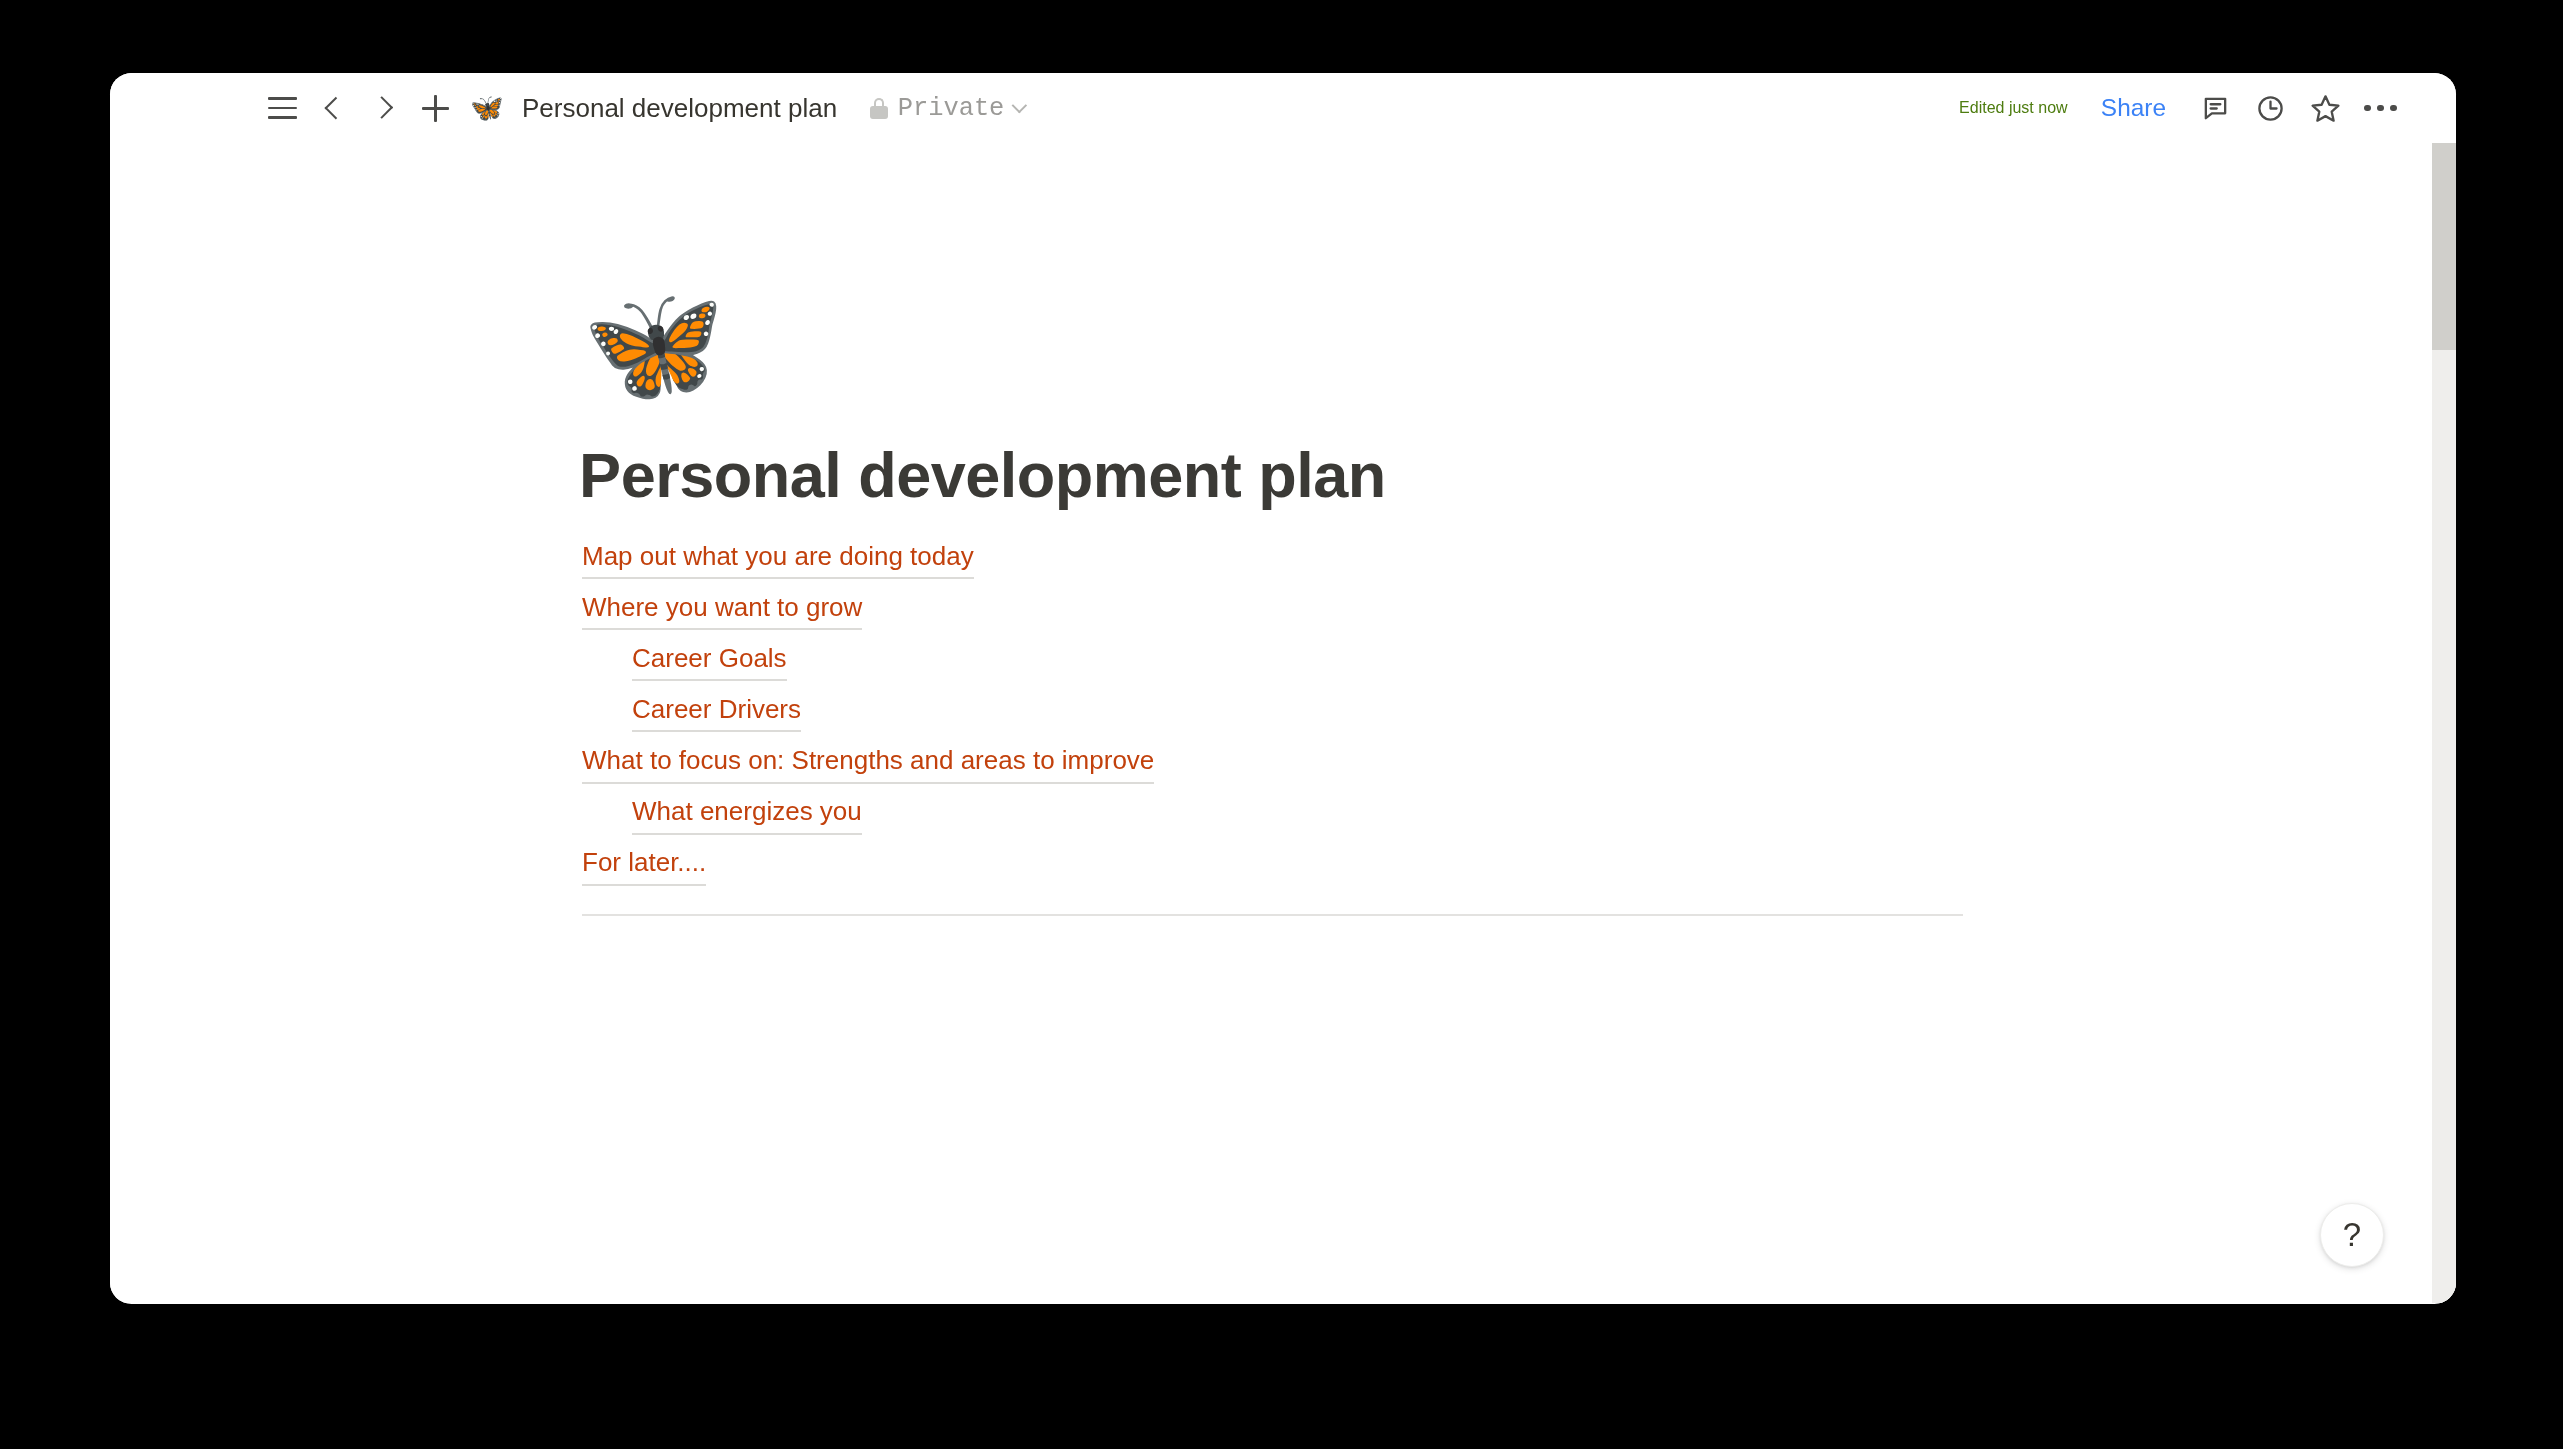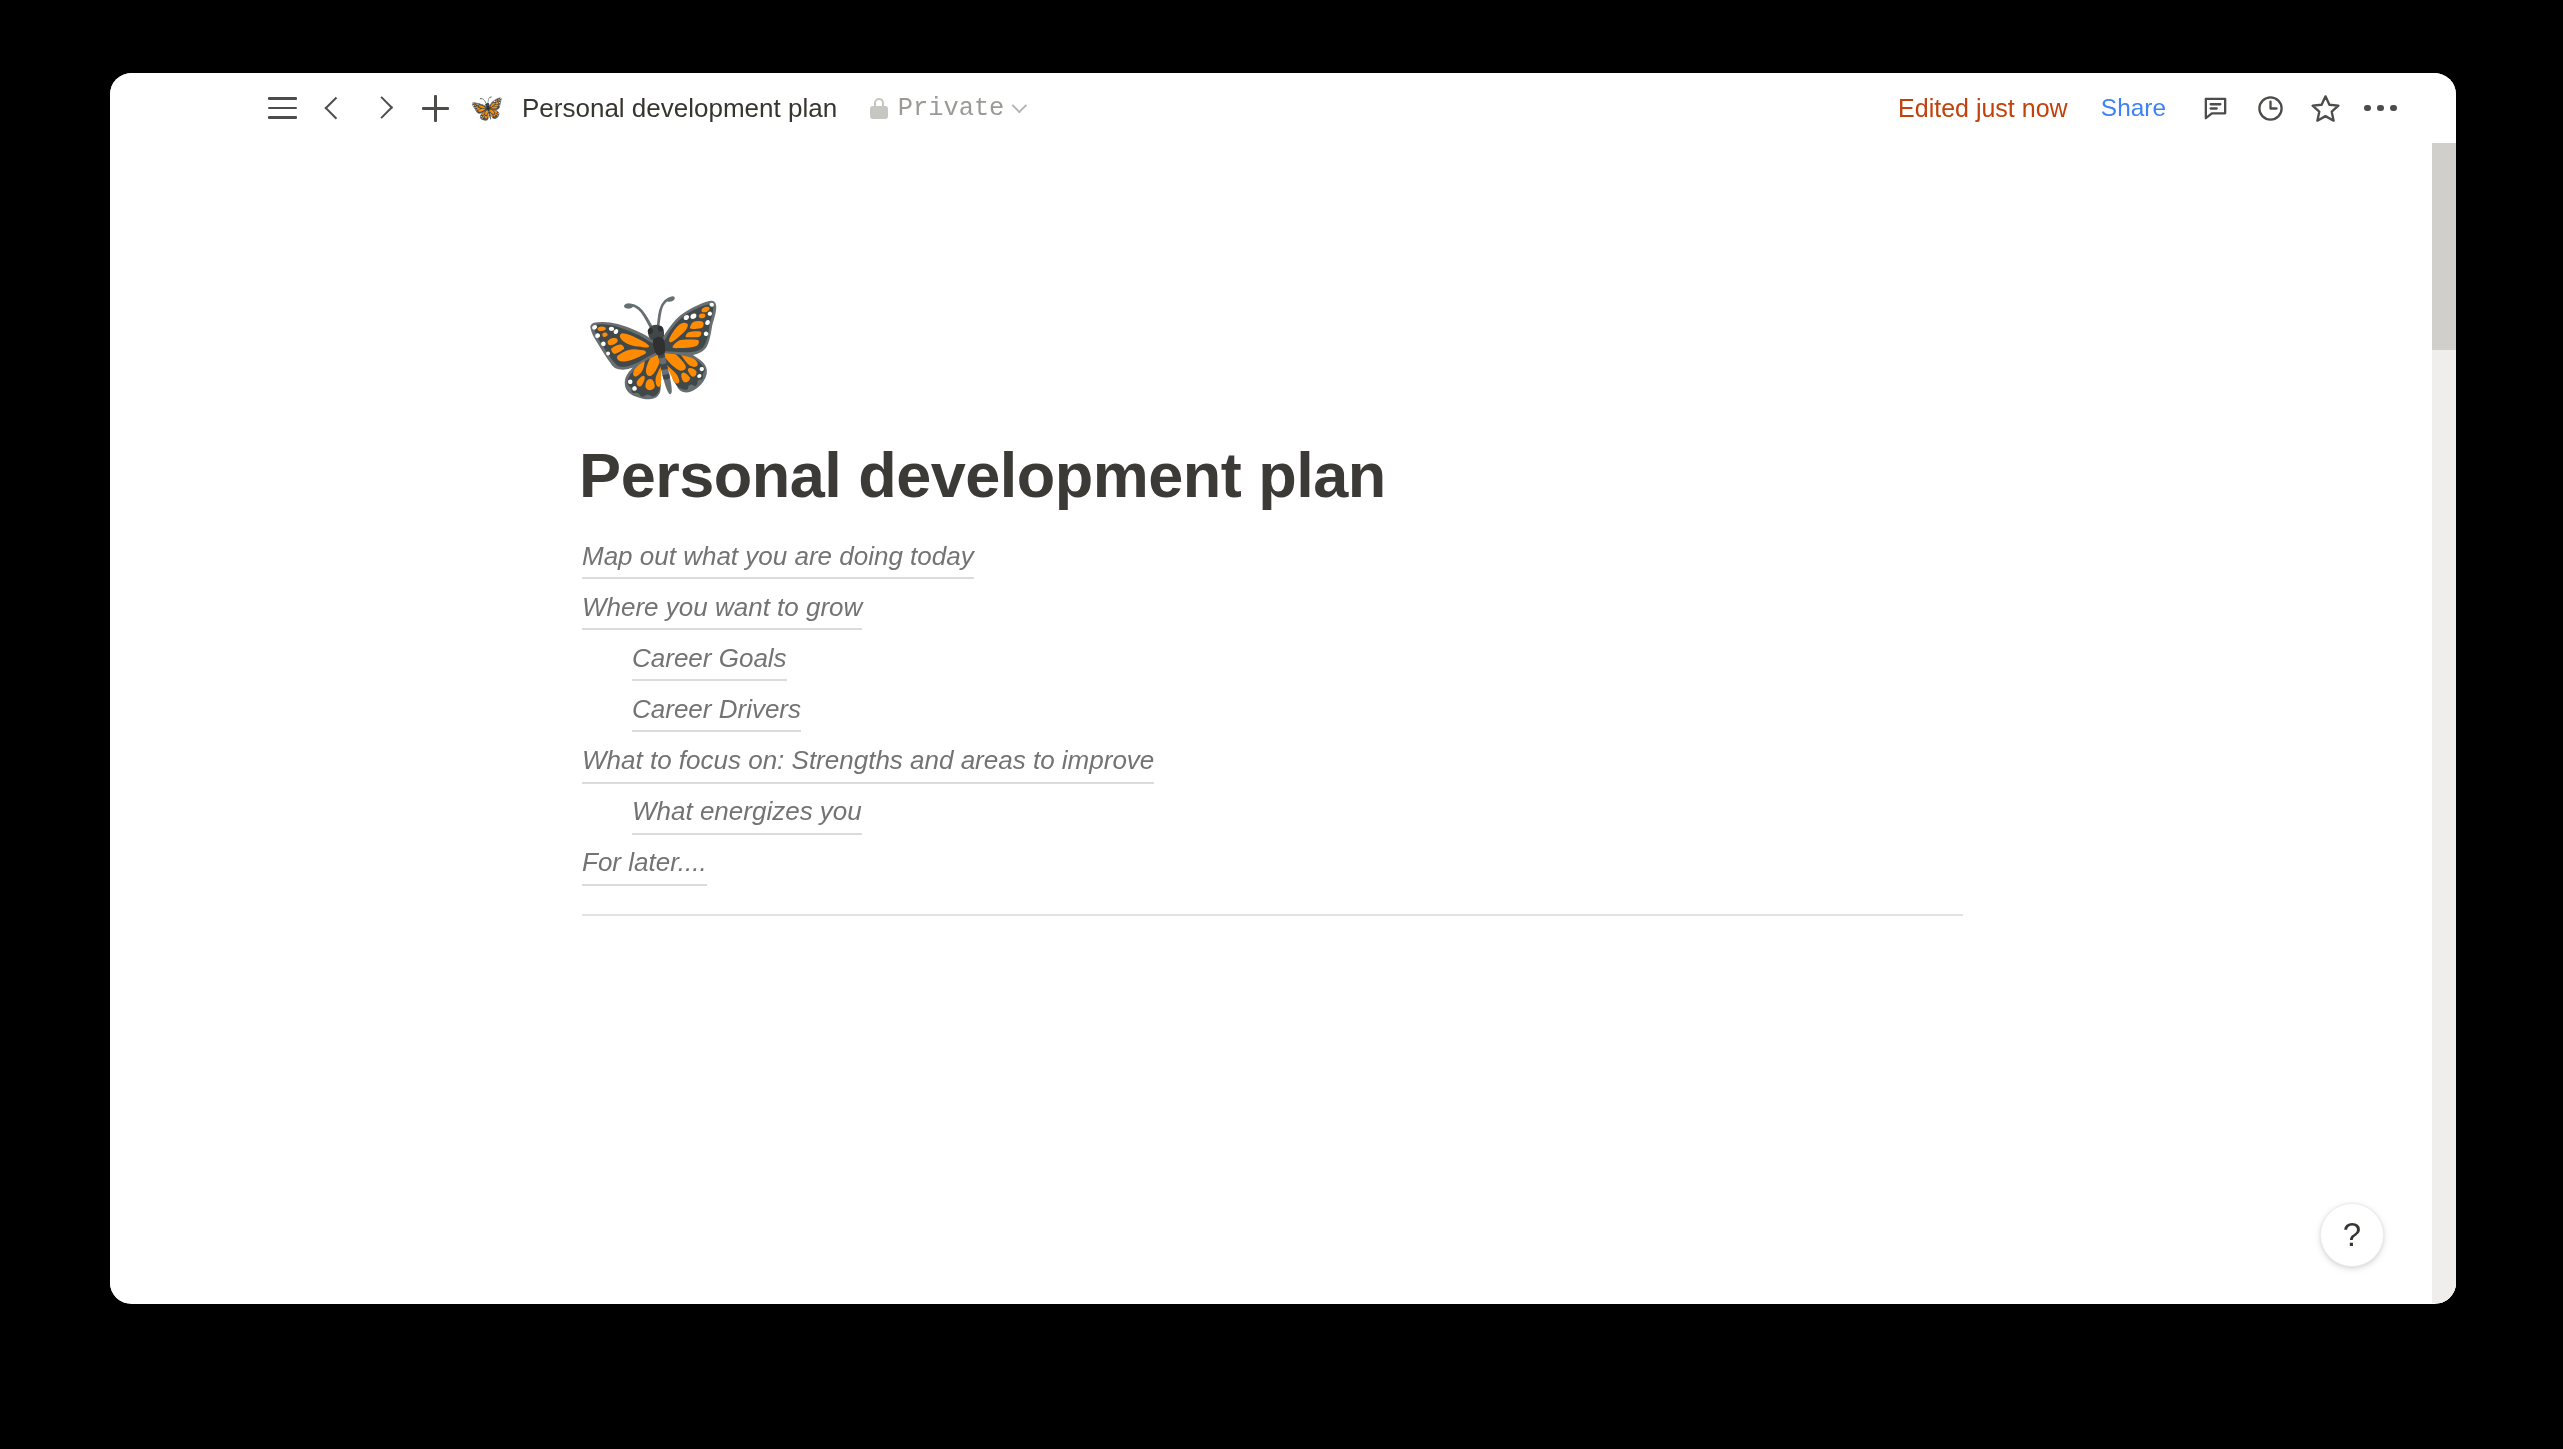--- a/index.html
+++ b/index.html
@@ -134,22 +134,22 @@
 
   .tb-right {
     margin-left: auto;
     display: flex;
     align-items: center;
     padding-right: 51px;
     gap: 5.9px;
   }
 
   #edited-status {
-    font-size: 25px;
-    color: #c2410c;
+    font-size: 16px;
+    color: #4d7c0f;
     white-space: nowrap;
     padding: 5.9px 9.8px;
     border-radius: 4.9px;
     cursor: pointer;
     margin-right: 5.9px;
   }
 
   #share-button {
     font-size: 24.4px;
     color: #3b82f6;
@@ -277,27 +277,26 @@
 
   .toc-row {
     display: block;
     margin-bottom: 11.7px;
   }
   .toc-row.indent { padding-left: 50px; }
 
   .toc-link {
     display: inline-block;
     font-size: 26px;
-    color: #737373;
+    color: #c2410c;
     text-decoration: none;
     border-bottom: 2px solid #dcdbd8;
     padding-bottom: 4.9px;
     line-height: 1.25;
     cursor: pointer;
-    font-style: italic;
   }
 
   #divider {
     width: 1381px;
     height: 2px;
     background: #e3e2e0;
     margin-top: 28px;
   }
 
   

